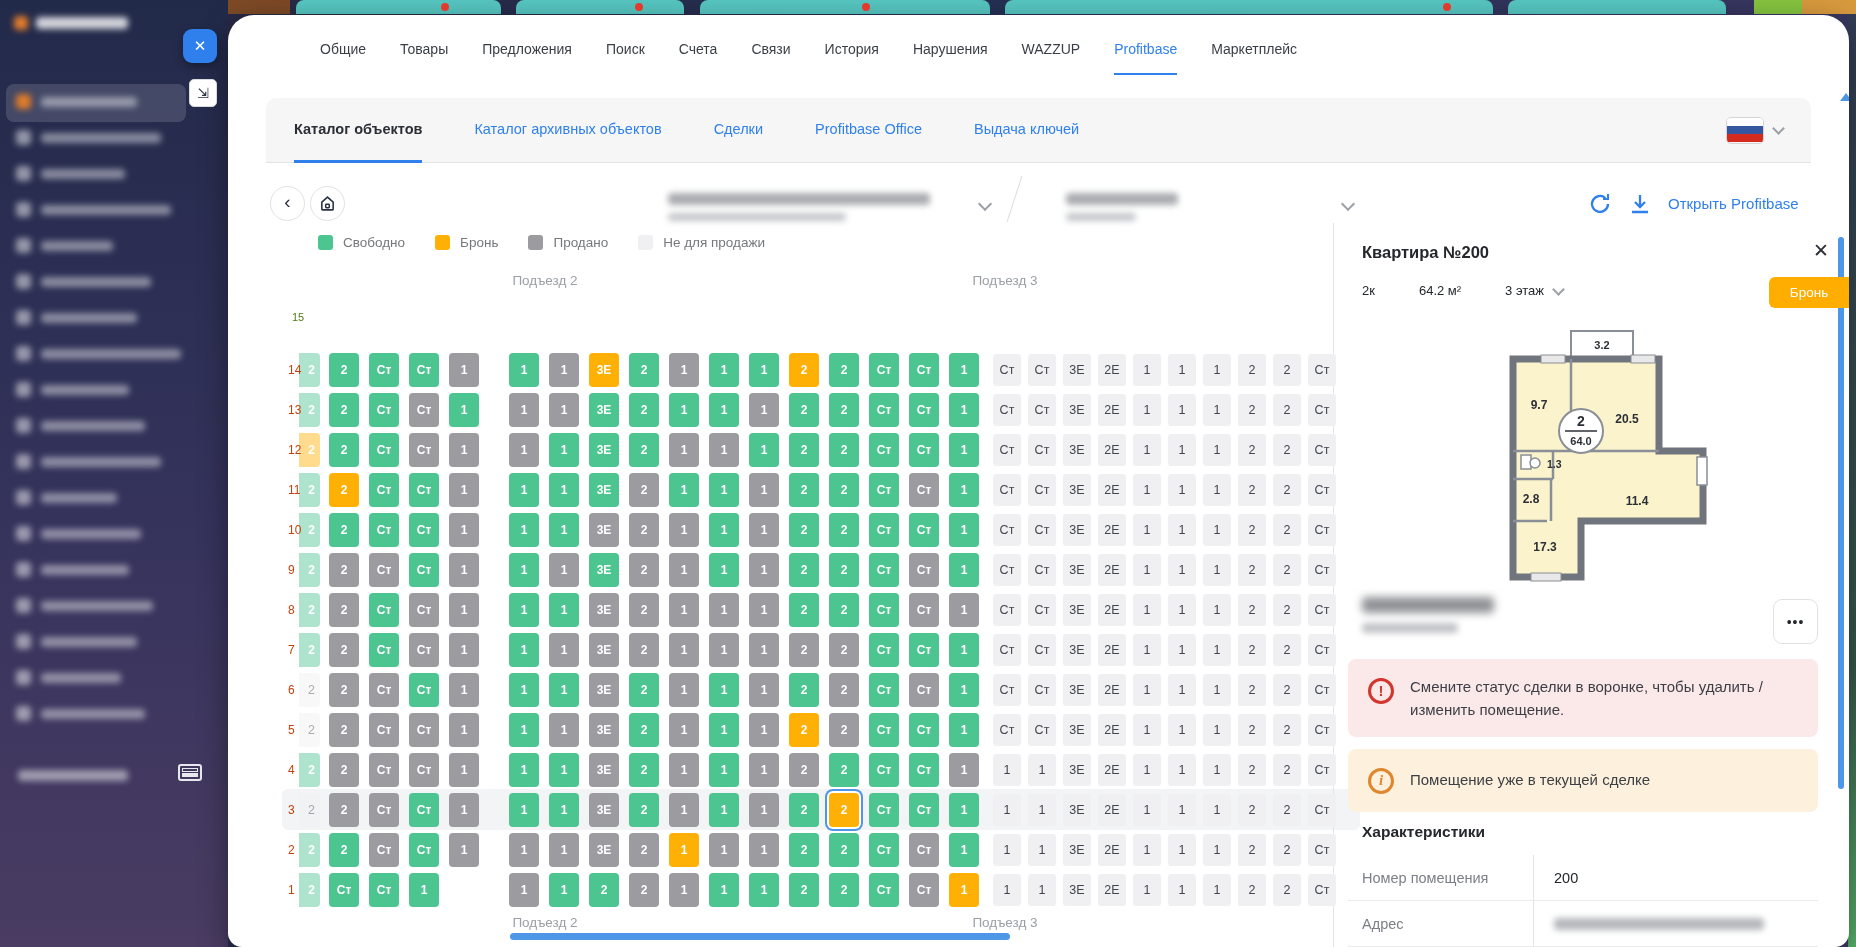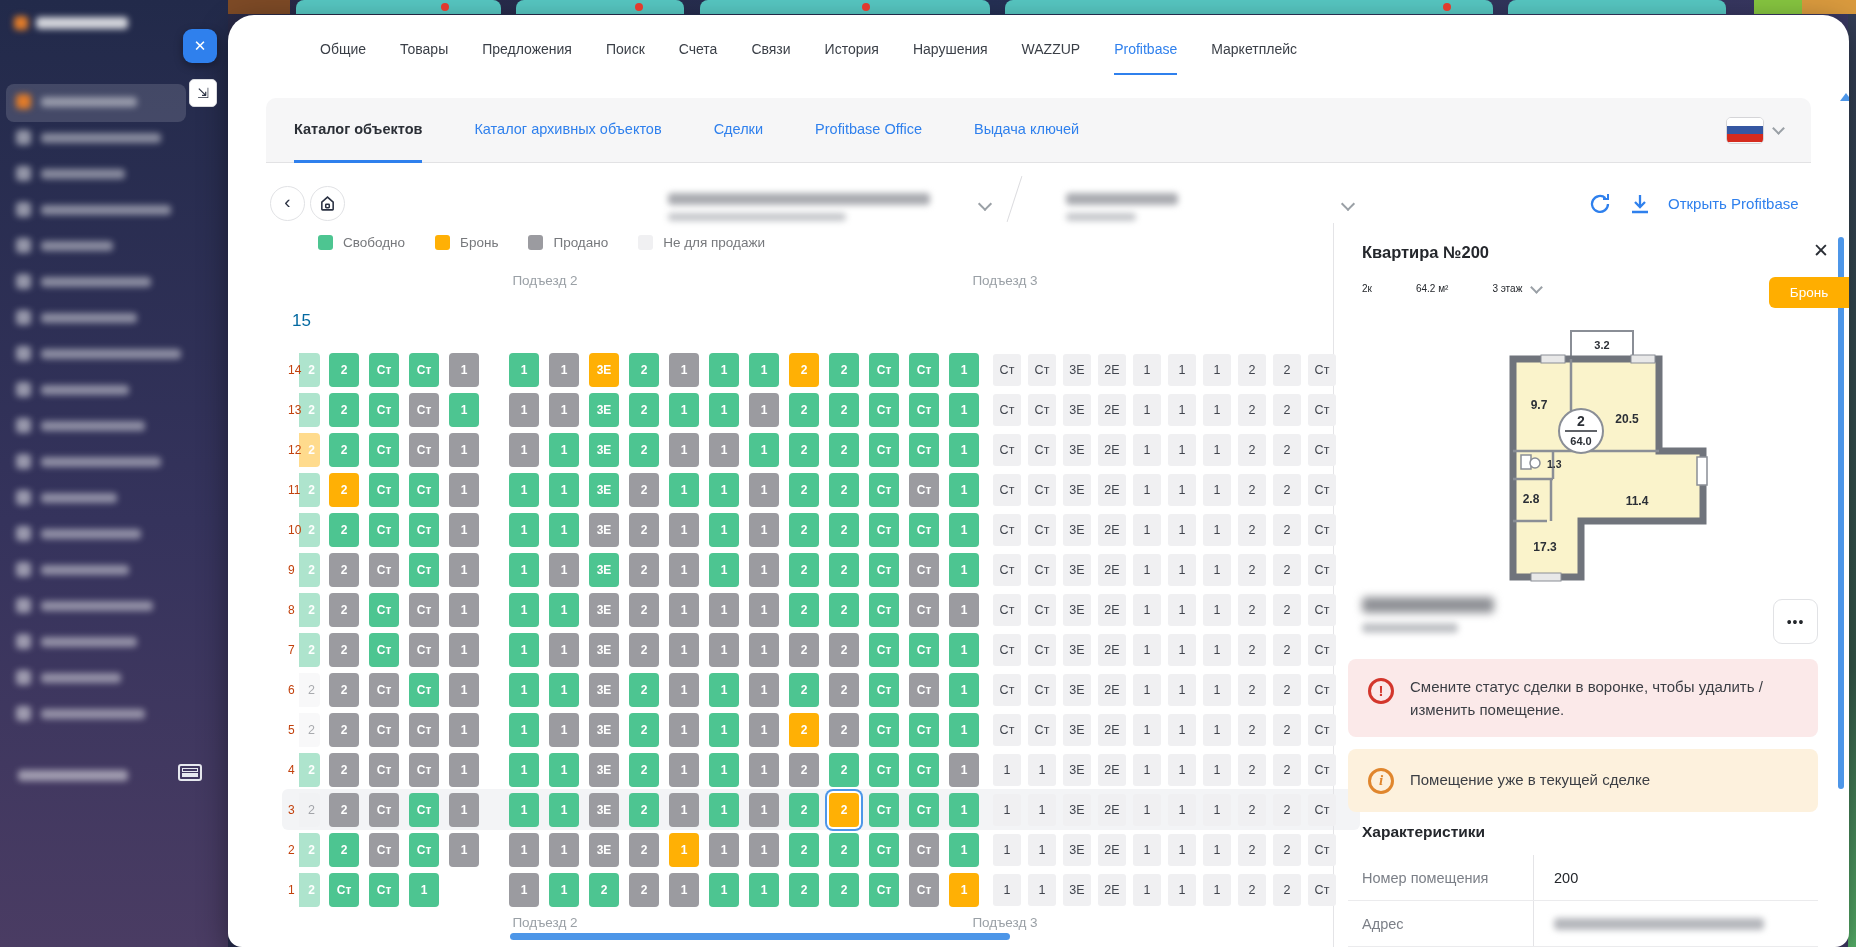--- a/index.html
+++ b/index.html
@@ -84,21 +84,21 @@
   .open-link { position:absolute; left:1440px; top:180px; font-size:15px; color:#2f80ed; cursor:pointer; }
 
   
   .legend { position:absolute; left:90px; top:220px; display:flex; gap:30px; align-items:center; }
   .lg-item { display:flex; gap:10px; align-items:center; font-size:13.5px; color:#76787c; }
   .lg-sw { width:15px; height:15px; border-radius:3px; }
 
   
   .grid-area { position:absolute; left:62px; top:250px; width:1110px; height:670px; }
   .entr-label { position:absolute; transform:translateX(-50%); font-size:13.5px; color:#9aa0a6; white-space:nowrap; }
-  .floor15 { position:absolute; left:2px; top:46px; font-size:17px; color:#0369a1; }
+  .floor15 { position:absolute; left:2px; top:46px; font-size:11px; color:#4d7c0f; }
   .g-row { position:absolute; left:0; height:40px; display:flex; align-items:center; }
   .row-hl { position:absolute; left:-8px; top:-1px; width:1078px; height:41px; background:#f3f4f6;
             border-radius:6px; z-index:0; }
   .floor-label { position:absolute; left:-2px; width:20px; text-align:left; font-size:12px; color:#c2410c; z-index:2; }
   .cell { width:30px; height:34px; border-radius:4px; display:flex; align-items:center; justify-content:center;
           font-size:12px; font-weight:bold; color:#fff; cursor:pointer; z-index:1; flex:none; }
   .st-f { background:#4dc591; } .st-b { background:#ffb005; } .st-s { background:#9b9ba0; }
   .st-n { background:#f0f0f2; color:#41454e; font-weight:normal; font-size:12.5px; }
   .cell.sm { width:28px; height:32px; border-radius:3px; }
   .cell.sel { box-shadow:0 0 0 2px #fff, 0 0 0 4px #4d96e8; }
@@ -110,21 +110,21 @@
   .hscroll { position:absolute; left:282px; top:918px; width:500px; height:7px; border-radius:4px;
              background:#4d96e8; cursor:pointer; }
 
   
   .panel-div { position:absolute; left:1105px; top:208px; bottom:0; width:1px; background:#e4e4e7; }
   .vscroll { position:absolute; right:5px; top:222px; width:6px; height:552px; border-radius:3px;
              background:#4d96e8; cursor:pointer; }
   .p-title { position:absolute; left:1134px; top:228px; font-size:16.5px; font-weight:bold; color:#24272c; }
   .p-close { position:absolute; left:1585px; top:224px; font-size:19px; color:#2a2e35; cursor:pointer; }
   .p-meta { position:absolute; left:1134px; top:268px; display:flex; gap:44px; align-items:center;
-            font-size:10px; color:#24272c; }
+            font-size:13px; color:#24272c; }
   .p-floor { display:flex; gap:10px; align-items:center; cursor:pointer; }
   .p-floor .chev { margin-top:-2px; }
   .p-badge { position:absolute; left:1541px; top:262px; width:80px; height:31px; background:#ffae00;
              color:#fff; font-size:13.5px; display:flex; align-items:center; justify-content:center;
              border-radius:6px 0 0 6px; }
   .plan-box { position:absolute; left:1248px; top:312px; width:264px; height:256px; }
   .price-main { position:absolute; left:1134px; top:582px; width:132px; height:16px; background:#8f9196;
                 border-radius:4px; filter:blur(4px); }
   .price-sub { position:absolute; left:1134px; top:608px; width:96px; height:10px; background:#c0c2c6;
                border-radius:4px; filter:blur(3px); }

